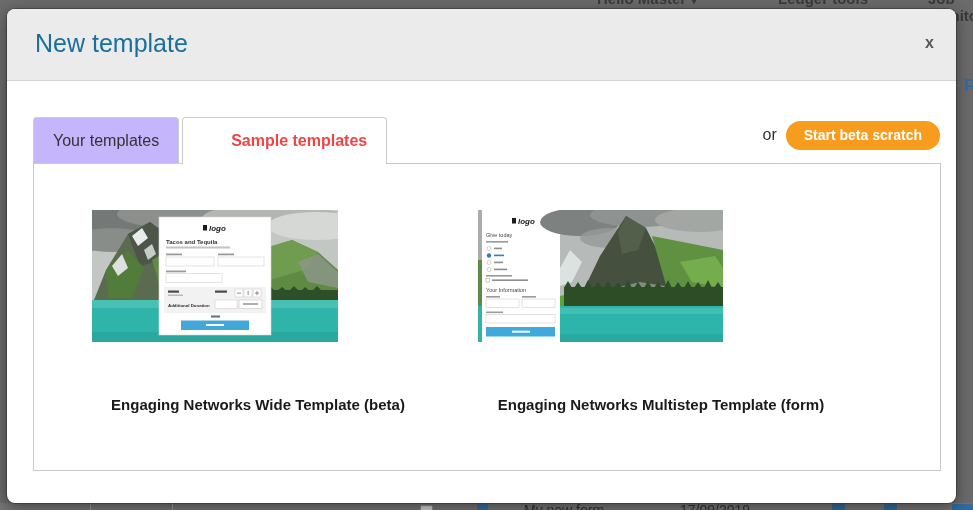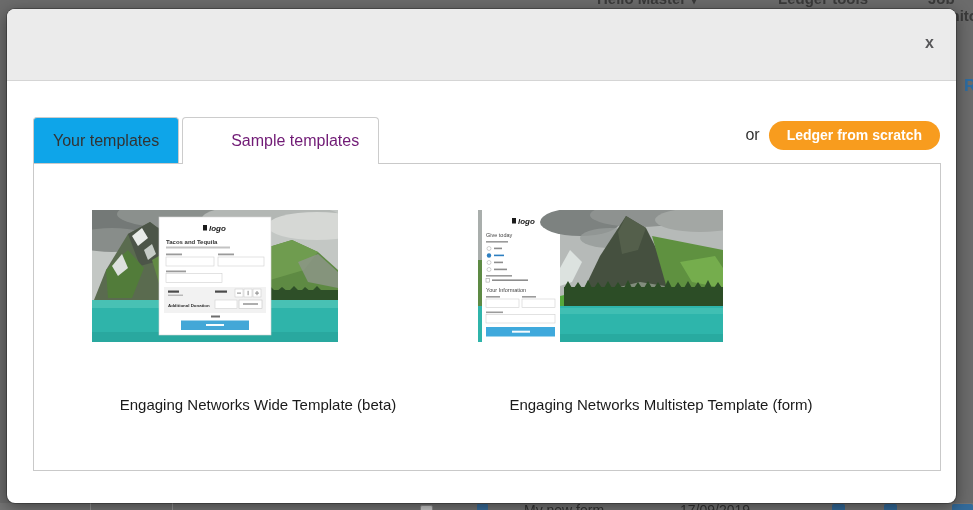--- a/index.html
+++ b/index.html
@@ -18,38 +18,38 @@
   .modal{position:absolute;left:7px;top:9px;width:949px;height:494px;background:#ffffff;
          border-radius:8px;box-shadow:0 0 0 1px rgba(0,0,0,.25),0 4px 16px rgba(0,0,0,.45);}
   .modal-header{position:absolute;left:0;top:0;width:100%;height:72px;background:#ebebeb;
                 border-bottom:1px solid #d5d5d5;border-radius:8px 8px 0 0;box-sizing:border-box;}
   .modal-title{position:absolute;left:28px;top:20px;font-size:25px;color:#1a6f9c;}
   .modal-close{position:absolute;right:22px;top:26px;font-size:16px;font-weight:bold;color:#58585a;cursor:pointer;line-height:1;}
 
   
   .tabs{position:absolute;left:26px;top:108px;display:flex;align-items:flex-start;z-index:3;}
   .tab{box-sizing:border-box;font-size:16px;display:flex;align-items:center;padding:0 19px;cursor:pointer;}
-  .tab-inactive{height:46px;background:#0ea5e9;border:1px solid #cccccc;border-bottom:none;
+  .tab-inactive{height:46px;background:#c4b5fd;border:1px solid #cccccc;border-bottom:none;
                 border-radius:4px 4px 0 0;color:#333333;margin-right:3px;}
   .tab-active{height:47px;background:#ffffff;border:1px solid #cccccc;border-bottom:none;
-              border-radius:4px 4px 0 0;color:#701a75;font-weight:normal;padding-left:48px;}
+              border-radius:4px 4px 0 0;color:#ef4444;font-weight:bold;padding-left:48px;}
 
   .scratch-row{position:absolute;top:117px;right:16px;height:18px;display:flex;align-items:center;z-index:3;}
   .or-label{font-size:16px;color:#333333;margin-right:9px;}
   .scratch-btn{height:29px;padding:0 18px;background:#f89c1e;border:none;border-radius:15px;
                color:#ffffff;font-size:14px;font-weight:bold;font-family:"Liberation Sans",sans-serif;cursor:pointer;}
 
   
   .panel{position:absolute;left:26px;top:154px;width:908px;height:308px;background:#ffffff;
          border:1px solid #c9c9c9;box-sizing:border-box;z-index:1;}
   .thumb{position:absolute;top:46px;cursor:pointer;}
   .thumb svg{display:block;}
   .thumb-wide{left:58px;width:246px;height:132px;}
   .thumb-multi{left:444px;width:245px;height:132px;}
-  .caption{position:absolute;top:232px;width:444px;text-align:center;font-size:15px;font-weight:normal;color:#1a1a1a;}
+  .caption{position:absolute;top:232px;width:444px;text-align:center;font-size:15px;font-weight:bold;color:#1a1a1a;}
   .caption-wide{left:2px;}
   .caption-multi{left:405px;}
   svg text{font-family:"Liberation Sans",sans-serif;}
 </style>
 </head>
 <body>
 
 <div id="screen">
 
   <div>
@@ -66,31 +66,32 @@
     <span class="bg-row-text" style="left:524px;">My new form</span>
     <span class="bg-row-text" style="left:680px;">17/09/2019</span>
     <div class="bg-blue-ic" style="left:832px;"></div>
     <div class="bg-blue-ic" style="left:884px;"></div>
     <div class="bg-blue-ic" style="left:952px;width:21px;"></div>
   </div>
 
   <div class="modal">
 
     <div class="modal-header">
+      <div class="modal-title">New template</div>
       <div class="modal-close">x</div>
     </div>
 
     <div class="tabs">
       <div class="tab tab-inactive">Your templates</div>
       <div class="tab tab-active">Sample templates</div>
     </div>
 
     <div class="scratch-row">
       <span class="or-label">or</span>
-      <button class="scratch-btn">Ledger from scratch</button>
+      <button class="scratch-btn">Start beta scratch</button>
     </div>
 
     <div class="panel">
 
       <div class="thumb thumb-wide">
         <svg viewBox="0 0 246 132" width="246" height="132">
           <rect width="246" height="132" fill="#c3c7c4"></rect>
           <ellipse cx="25" cy="10" rx="55" ry="18" fill="#747977"></ellipse>
           <ellipse cx="85" cy="4" rx="60" ry="14" fill="#8b908d"></ellipse>
           <ellipse cx="180" cy="8" rx="70" ry="14" fill="#b3b7b4"></ellipse>

